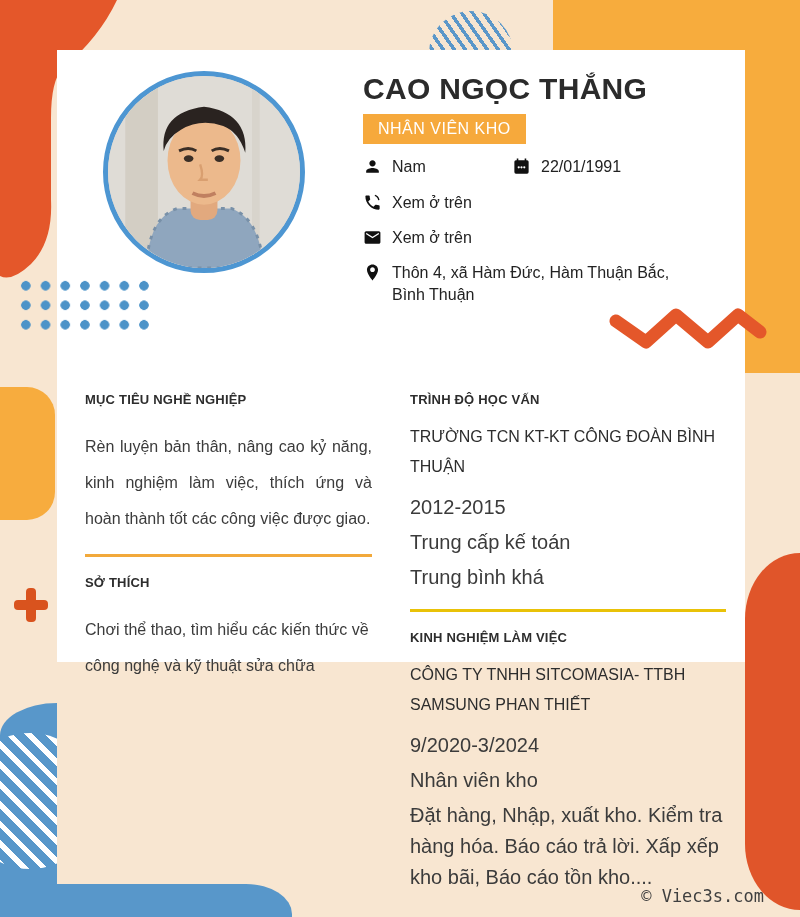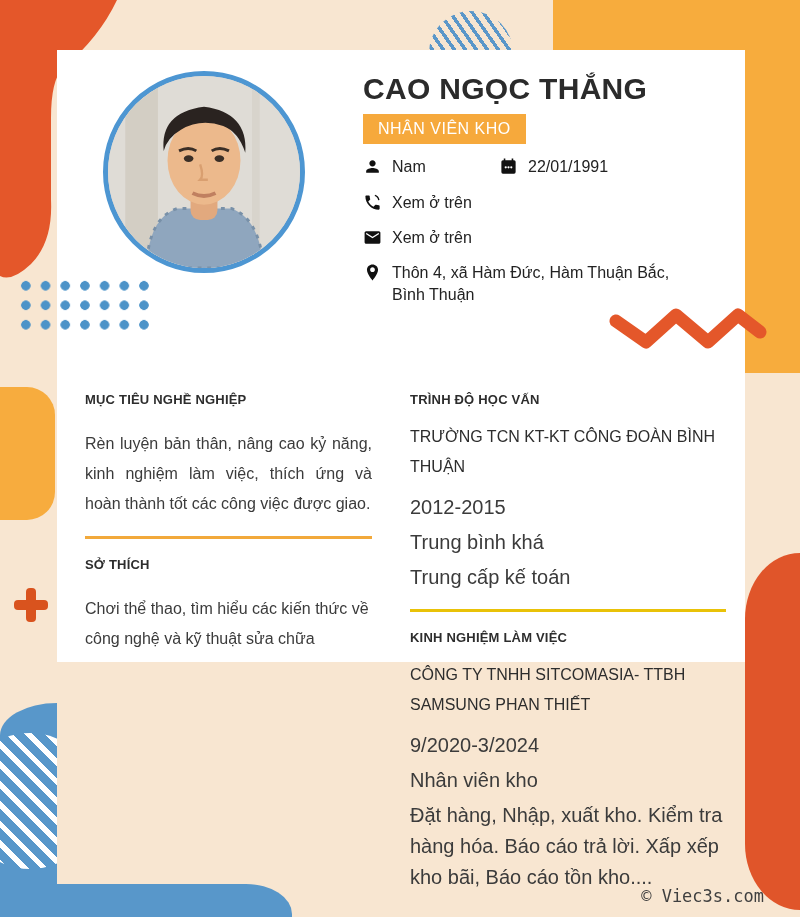--- a/index.html
+++ b/index.html
@@ -76,36 +76,36 @@
   .title-badge {
     position: absolute; left: 306px; top: 64px;
     background: #F6A93C; color: #ffffff; font-size: 16px; letter-spacing: .5px;
     padding: 6px 15px; display: inline-block;
   }
   .info-row { position: absolute; display: flex; align-items: flex-start; gap: 10px; }
   .info-row .txt { font-size: 16px; color: #222222; line-height: 22px; }
   .info-icon { width: 19px; height: 19px; flex: 0 0 19px; margin-top: 1px; }
   .info-icon svg { display: block; width: 100%; height: 100%; fill: #111111; }
   .row-gender   { left: 306px; top: 106px; }
-  .row-birthday { left: 442px; top: 106px; text-align: center; }
+  .row-birthday { left: 455px; top: 106px; text-align: center; }
   .row-phone    { left: 306px; top: 142px; }
   .row-email    { left: 306px; top: 177px; }
   .row-address  { left: 306px; top: 212px; }
   .row-address .txt { max-width: 300px; }
 
   
   .col { position: absolute; top: 342px; color: #3B3B3B; }
   .col-left  { left: 28px;  width: 287px; }
   .col-right { left: 353px; width: 316px; }
   .sec-heading {
     font-size: 13px; font-weight: 700; color: #2D2D2D; letter-spacing: .2px;
     margin: 0 0 22px 0;
   }
   .col-right .sec-heading { margin-bottom: 15px; }
-  .body-text { font-size: 16px; line-height: 30px; }
+  .body-text { font-size: 16px; line-height: 36px; }
   .justified { text-align: justify; }
   .col-left .body-text { margin-bottom: 17px; }
   .divider { border: none; height: 3px; margin: 16px 0 18px 0; }
   .divider-amber { background: #F2A93B; }
   .divider-gold  { background: #E9C208; }
   .sub-bold { font-size: 16px; font-weight: 400; color: #2D2D2D; line-height: 30px; margin-bottom: 10px; }
   .line-item { font-size: 20px; line-height: 31px; margin-bottom: 4px; }
 </style>
 </head>
 <body>
@@ -192,22 +192,22 @@
       <p class="body-text justified">Rèn luyện bản thân, nâng cao kỷ năng, kinh nghiệm làm việc, thích ứng và hoàn thành tốt các công việc được giao.</p>
       <hr class="divider divider-amber">
       <h2 class="sec-heading">SỞ THÍCH</h2>
       <p class="body-text">Chơi thể thao, tìm hiểu các kiến thức về công nghệ và kỹ thuật sửa chữa</p>
     </div>
 
     <div class="col col-right">
       <h2 class="sec-heading">TRÌNH ĐỘ HỌC VẤN</h2>
       <div class="sub-bold">TRƯỜNG TCN KT-KT CÔNG ĐOÀN BÌNH THUẬN</div>
       <p class="line-item">2012-2015</p>
+      <p class="line-item">Trung cấp kế toán</p>
       <p class="line-item">Trung bình khá</p>
-      <p class="line-item">Trung cấp kế toán</p>
       <hr class="divider divider-gold">
       <h2 class="sec-heading">KINH NGHIỆM LÀM VIỆC</h2>
       <div class="sub-bold">CÔNG TY TNHH SITCOMASIA- TTBH SAMSUNG PHAN THIẾT</div>
       <p class="line-item">9/2020-3/2024</p>
       <p class="line-item">Nhân viên kho</p>
       <p class="line-item">Đặt hàng, Nhập, xuất kho. Kiểm tra hàng hóa. Báo cáo trả lời. Xấp xếp kho bãi, Báo cáo tồn kho....</p>
 
     </div>
   </div>
 

